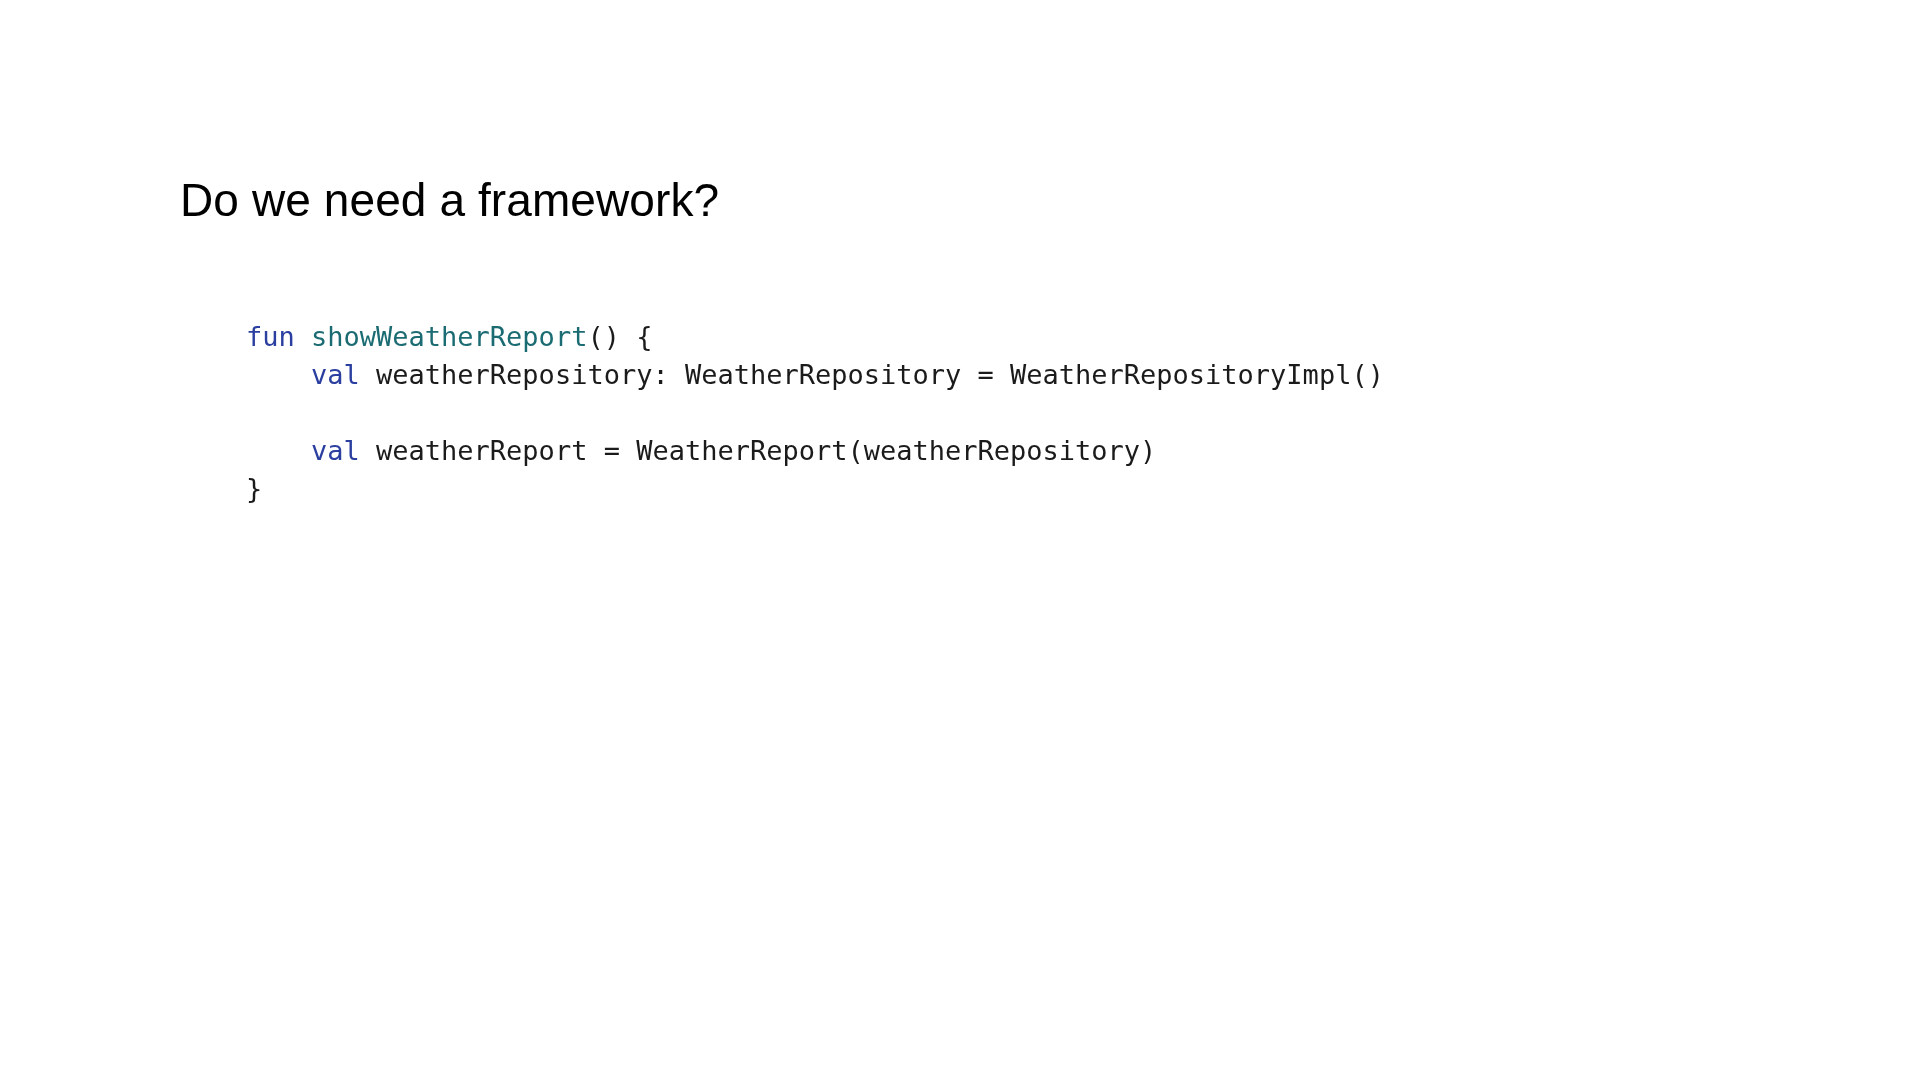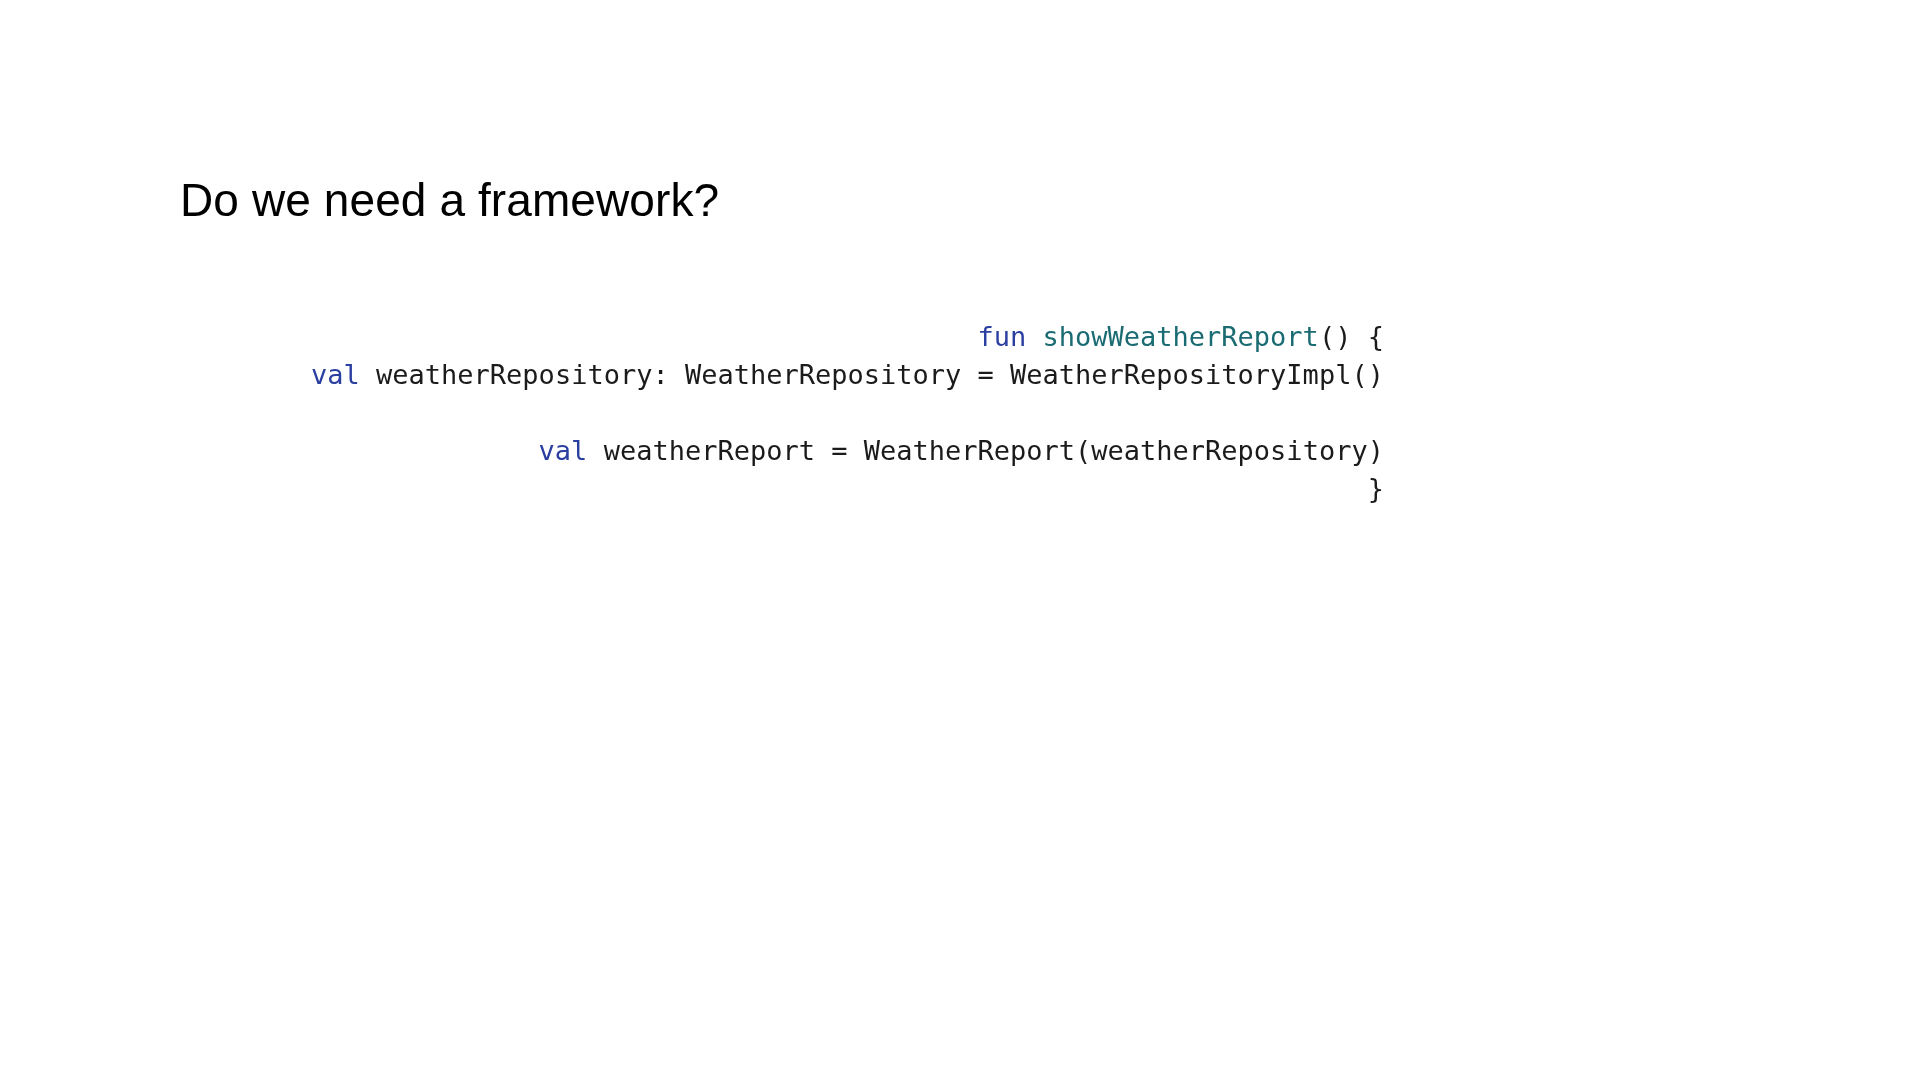--- a/index.html
+++ b/index.html
@@ -42,21 +42,20 @@
     font-size: 27px;
     line-height: 38px;
     color: #1b1b1b;
     white-space: pre;
     tab-size: 4;
   }
 
   .code-line {
     white-space: pre;
     min-height: 38px;
-    text-align: right;
   }
 
   .tok-keyword   { color: #2b3fa0; }
   .tok-function  { color: #1a6b72; }
   .tok-plain     { color: #1b1b1b; }
 </style>
 </head>
 <body>
 
 <div class="slide">

